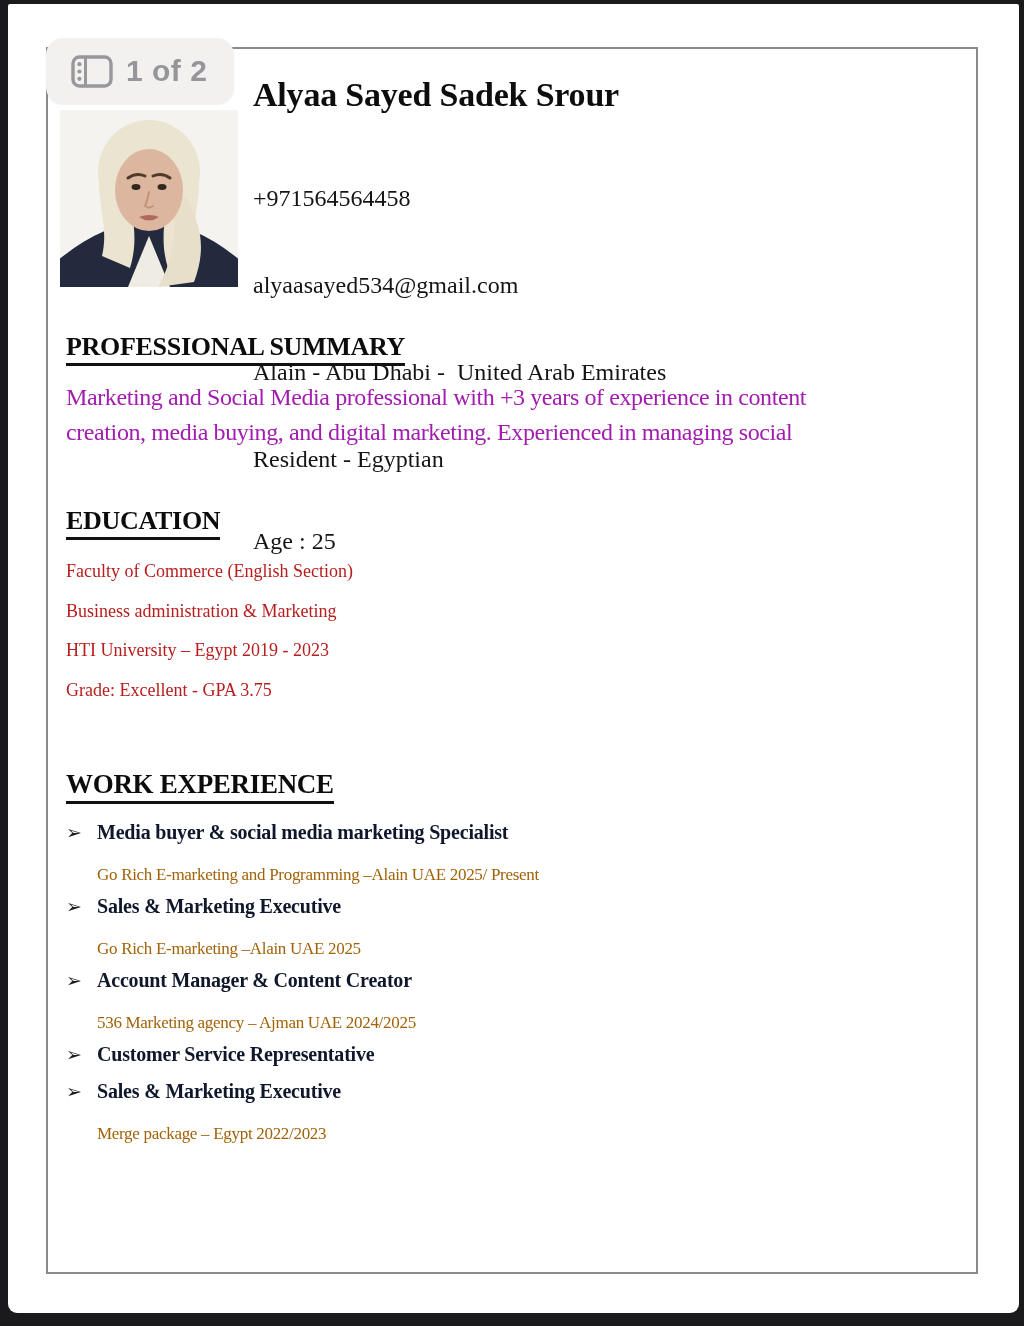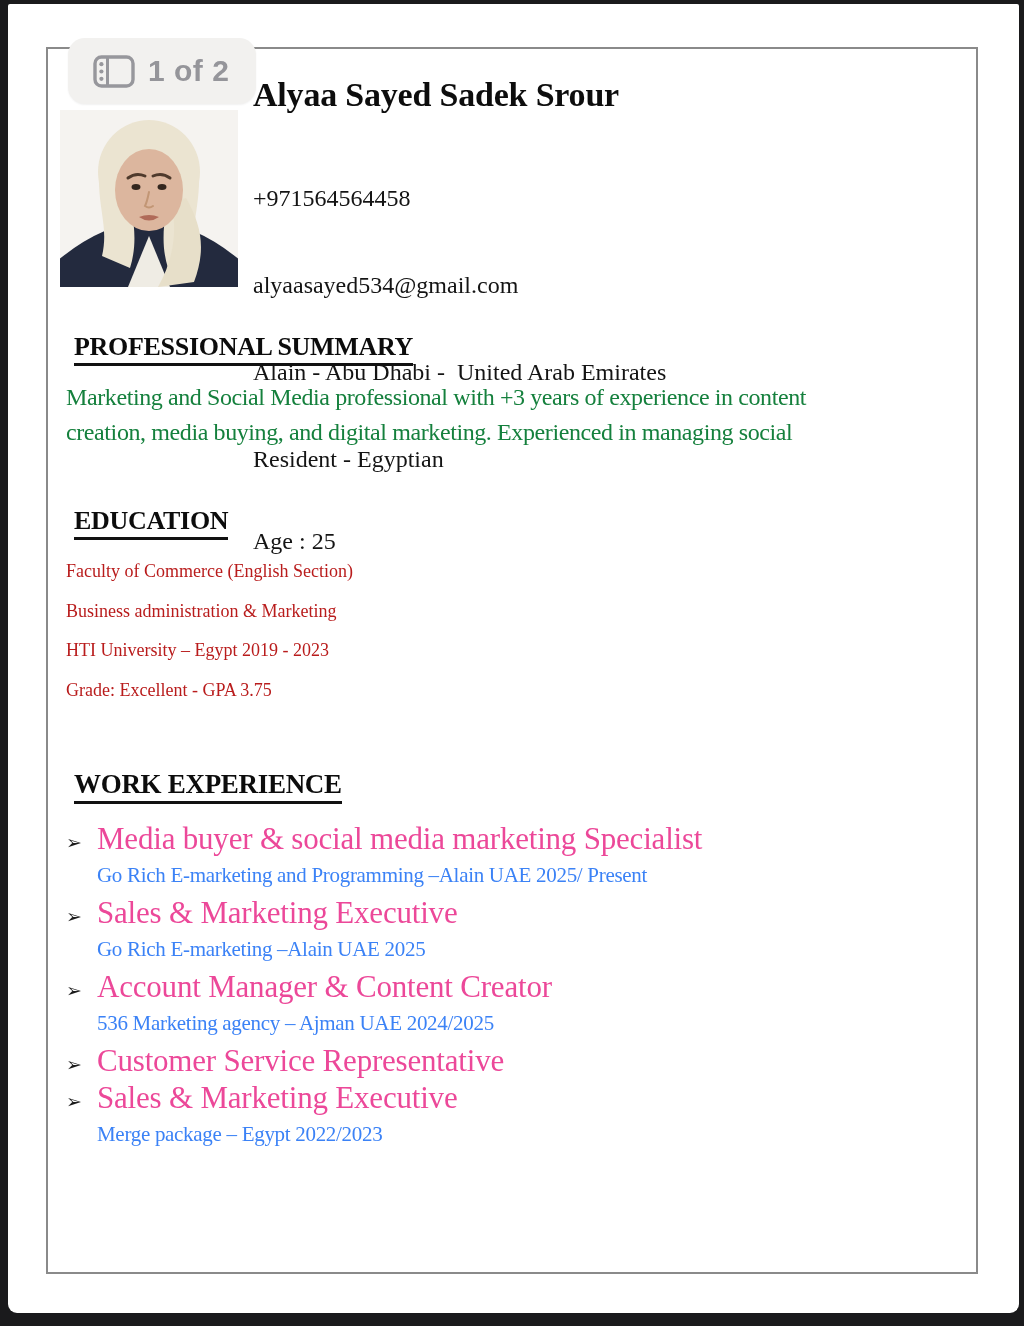--- a/index.html
+++ b/index.html
@@ -22,21 +22,21 @@
     position: absolute;
     left: 38px; top: 43px;           
     width: 932px; height: 1227px;
     box-sizing: border-box;
     border: 2px solid #8a8a8a;
     background: #ffffff;
   }
   
   .badge {
     position: absolute;
-    left: 60px; top: 34px;           
+    left: 38px; top: 34px;           
     height: 66px;
     padding: 0 27px 0 25px;
     background: #f2f1ef;
     border-radius: 17px;
     display: inline-flex;
     align-items: center;
     gap: 13px;
     box-shadow: 0 1px 2px rgba(0,0,0,0.06);
     cursor: pointer;
     font-family: "Liberation Sans", sans-serif;
@@ -69,41 +69,41 @@
     position: absolute;
     left: 205px; top: 77px;
     font-size: 24px;
     line-height: 29px;
     white-space: pre;
   }
   .contact-age { margin-top: -5px; }
   
   .heading {
     position: absolute;
-    left: 26px;
+    left: 18px;
     font-weight: bold;
     font-size: 26px;
     letter-spacing: -0.3px;
     color: #0c0c0c;
     border-bottom: 3px solid #111;
     padding-bottom: 1px;
     white-space: nowrap;
   }
   .heading-summary   { top: 283px; }
   .heading-education { top: 457px; }
   .heading-work      { top: 720px; font-size: 27px; }
 
   .summary-body {
     position: absolute;
     left: 18px; top: 331px;
     font-size: 24px;
     line-height: 35px;
     letter-spacing: -0.4px;
     white-space: nowrap;
-    color: #15803d;
+    color: #a21caf;
   }
   .education-body {
     position: absolute;
     left: 18px; top: 503px;
     font-size: 18px;
     line-height: 39.5px;
     white-space: nowrap;
     color: #b91c1c;
   }
   .work-list {
@@ -116,33 +116,33 @@
     height: 37px;
   }
   .bullet {
     width: 31px;
     font-family: "DejaVu Sans", sans-serif;
     font-size: 19px;
     color: #1c1c1c;
     flex: none;
   }
   .job-title {
-    font-weight: normal;
-    font-size: 31px;
+    font-weight: bold;
+    font-size: 20px;
     letter-spacing: -0.2px;
-    color: #ec4899;
+    color: #0f172a;
     white-space: nowrap;
   }
   .job-company {
     height: 37px;
     line-height: 34px;
     padding-left: 31px;
-    font-size: 21px;
+    font-size: 17px;
     letter-spacing: -0.3px;
-    color: #3b82f6;
+    color: #a16207;
     white-space: nowrap;
   }
 </style>
 </head>
 <body>
 
 <div class="panel">
 
   <div class="page">
 

